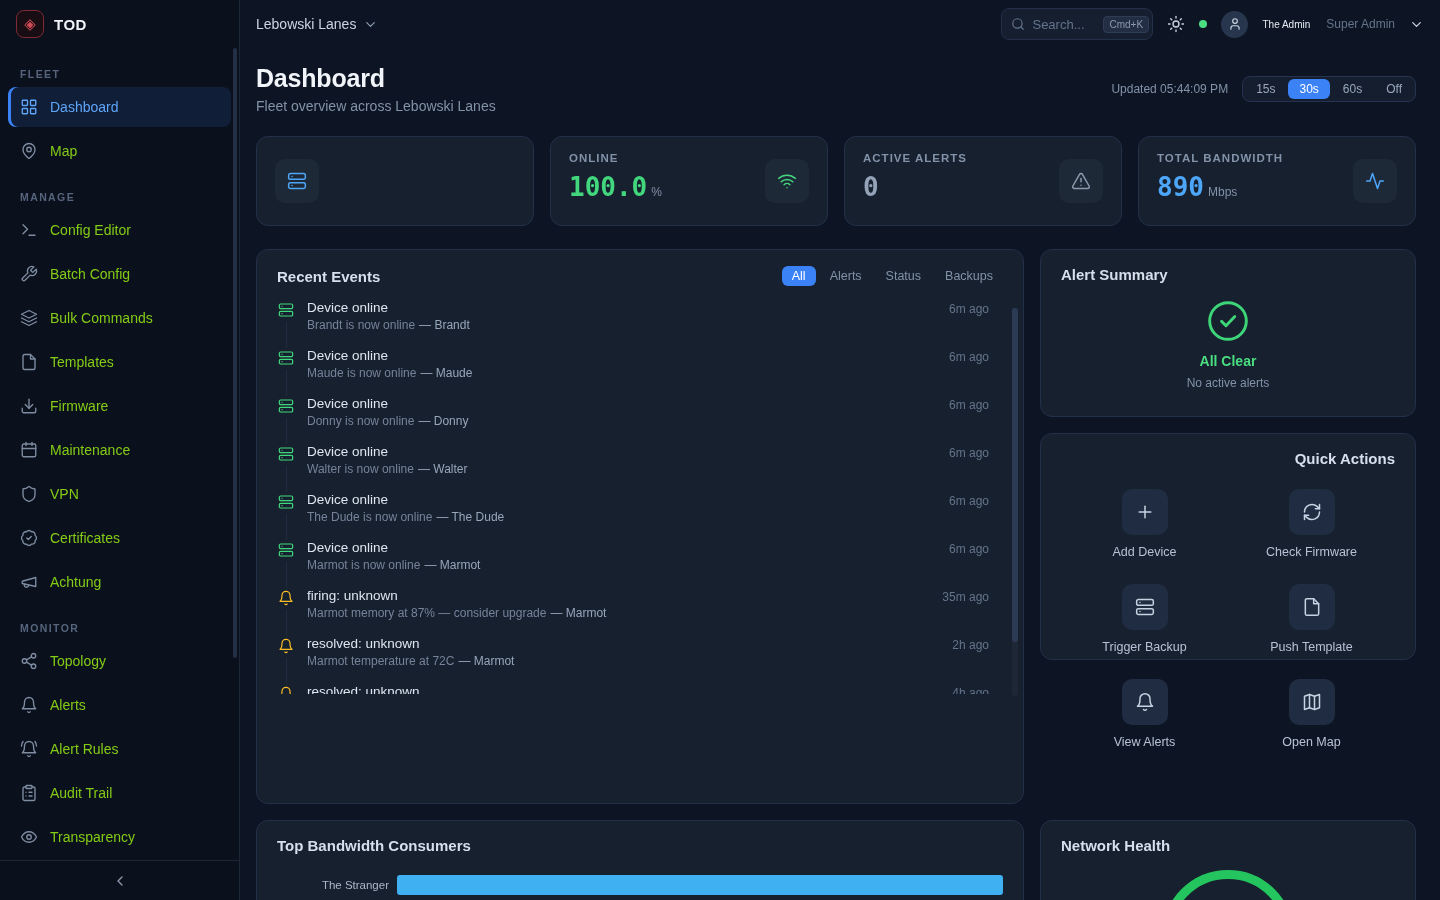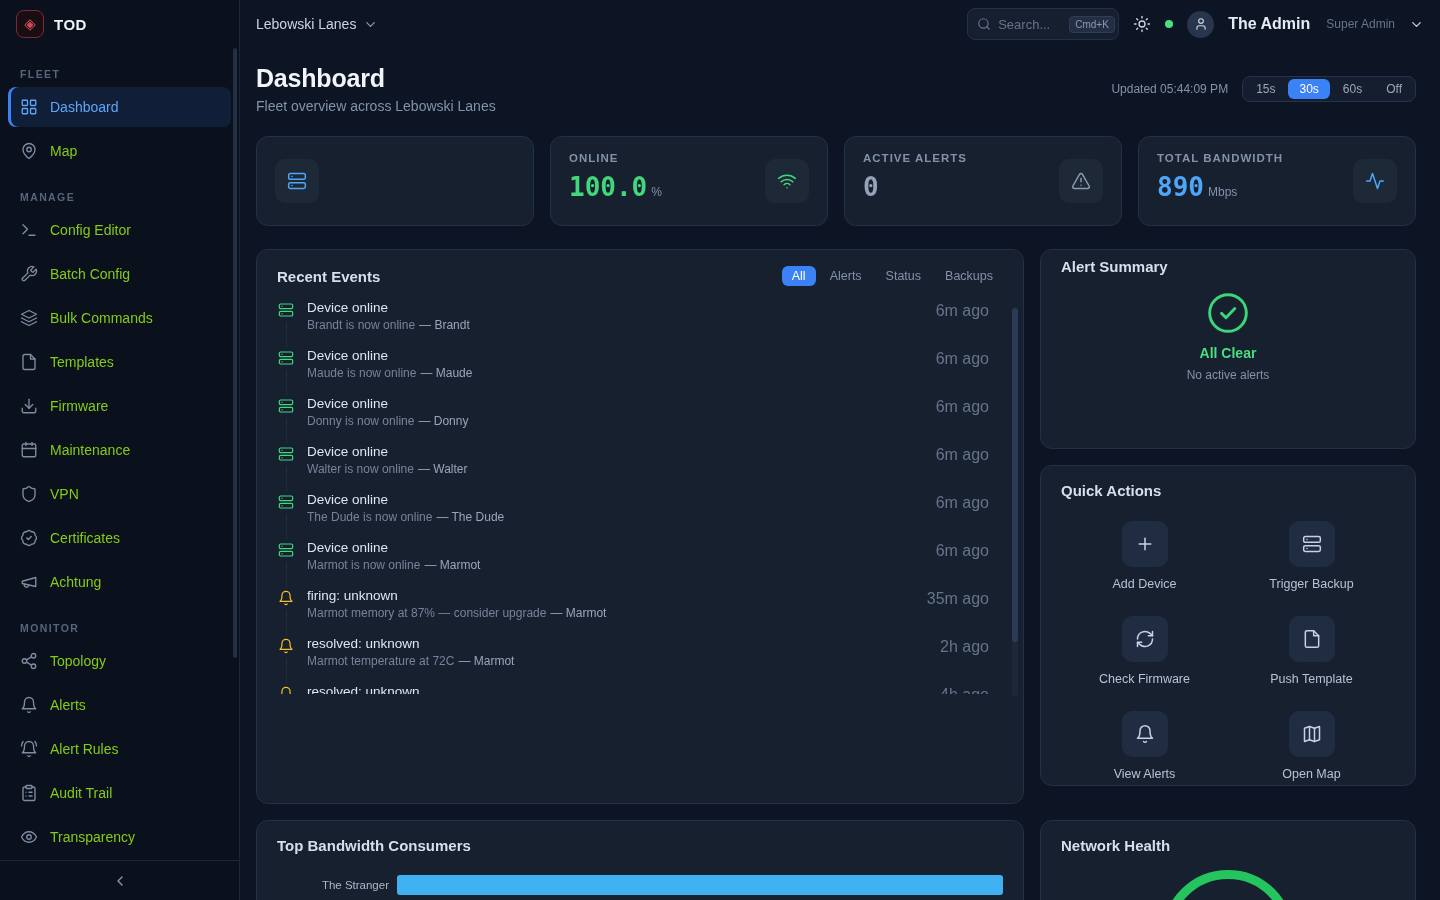--- a/index.html
+++ b/index.html
@@ -42,21 +42,21 @@
                 display:flex; align-items:center; gap:7px; padding:0 9px; color:#64748b; }
   .search-box input { background:transparent; border:0; outline:0; color:#9aa8bd; width:64px;
                       font-size:13px; font-family:inherit; }
   .search-box input::placeholder { color:#64748b; }
   .search-box kbd { margin-left:auto; background:#232e44; border:1px solid #2e3c55; border-radius:4px;
                     font-size:10px; padding:2px 5px; color:#8b99ad; font-family:inherit; }
   .icon-btn { color:#cbd5e1; cursor:pointer; display:flex; }
   .status-dot { width:8px; height:8px; border-radius:50%; background:#4ade80; }
   .avatar { width:27px; height:27px; border-radius:50%; background:#27354d; color:#cbd5e1;
             display:flex; align-items:center; justify-content:center; cursor:pointer; }
-  .user-name { color:#e6ebf3; font-weight:700; font-size:16px; }
+  .user-name { color:#e6ebf3; font-weight:400; font-size:10px; }
   .user-role { color:#64748b; font-size:12px; margin-left:2px; }
 
   .content { flex:1; padding:16px 24px 0 16px; overflow:hidden; }
   .page-header { display:flex; align-items:center; justify-content:space-between; }
   .page-title { font-size:25px; font-weight:700; color:#f1f5f9; letter-spacing:-.2px; }
   .page-sub { font-size:14px; color:#8292a8; margin-top:5px; }
   .header-right { display:flex; align-items:center; gap:14px; }
   .updated { font-size:12px; color:#8292a8; }
   .segmented { display:flex; background:#141e2e; border:1px solid #253350; border-radius:8px;
                padding:2px; gap:2px; }
@@ -85,32 +85,32 @@
   .filter { font-size:12.5px; color:#8292a8; padding:3px 10px; border-radius:6px; cursor:pointer; }
   .filter.active { background:#3b82f6; color:#fff; }
   .events-list { margin-top:14px; height:394px; overflow:hidden; padding-right:14px; }
   .event-row { display:flex; gap:12px; height:48px; }
   .event-iconcol { width:18px; display:flex; flex-direction:column; align-items:center; padding-top:2px; }
   .event-line { width:1px; flex:1; background:#1f2b40; margin-top:4px; }
   .event-body { flex:1; min-width:0; }
   .event-title { font-size:13.5px; font-weight:500; color:#dde5ef; }
   .event-sub { font-size:12px; color:#76839a; margin-top:3px; white-space:nowrap; overflow:hidden; }
   .event-device { color:#97a6ba; margin-left:4px; }
-  .event-time { font-size:16px; color:#64748b; white-space:nowrap; padding-top:2px; }
+  .event-time { font-size:12px; color:#64748b; white-space:nowrap; padding-top:2px; }
   .events-sb { position:absolute; right:5px; top:58px; width:6px; height:388px;
                background:rgba(255,255,255,.03); border-radius:3px; }
   .events-sb-thumb { position:absolute; top:0; left:0; width:6px; height:86%; background:#2c3b55; border-radius:3px; }
 
   .right-col { display:flex; flex-direction:column; gap:16px; }
-  .alert-card { height:200px; padding:8px 20px; }
+  .alert-card { height:168px; padding:16px 20px; }
   .alert-center { display:flex; flex-direction:column; align-items:center; margin-top:16px; }
   .alert-status { font-size:14px; font-weight:600; color:#4ade80; margin-top:10px; }
   .alert-msg { font-size:12px; color:#8292a8; margin-top:7px; }
 
-  .qa-card { height:321px; padding:16px 20px; }
+  .qa-card { height:227px; padding:16px 20px;text-align:right; }
   .qa-grid { display:grid; grid-template-columns:1fr 1fr; row-gap:25px; margin-top:22px; }
   .qa-item { display:flex; flex-direction:column; align-items:center; cursor:pointer; }
   .qa-tile { width:46px; height:46px; border-radius:10px; background:#202c42; color:#c6d2e2;
              display:flex; align-items:center; justify-content:center; }
   .qa-label { margin-top:10px; font-size:12.5px; color:#b6c2d4; }
 
   .bw-card { height:250px; padding:16px 20px; overflow:hidden; }
   .bw-rows { margin-top:16px; }
   .bw-row { display:flex; align-items:center; gap:8px; height:30px; }
   .bw-label { width:112px; text-align:right; font-size:11.5px; color:#aab6c8; white-space:nowrap; }
@@ -644,38 +644,38 @@
                     <svg width="20" height="20" viewBox="0 0 24 24" fill="none" stroke="currentColor" stroke-width="1.8" stroke-linecap="round" stroke-linejoin="round">
                       <line x1="12" y1="5" x2="12" y2="19"></line>
                       <line x1="5" y1="12" x2="19" y2="12"></line>
                     </svg>
                   </span>
                 <span class="qa-label">Add Device</span>
               </div>
               <div class="qa-item">
                 <span class="qa-tile">
                     <svg width="20" height="20" viewBox="0 0 24 24" fill="none" stroke="currentColor" stroke-width="1.8" stroke-linecap="round" stroke-linejoin="round">
+                      <path d="M3 12a9 9 0 0 1 15-6.7L21 8"></path>
+                      <path d="M21 3v5h-5"></path>
+                      <path d="M21 12a9 9 0 0 1-15 6.7L3 16"></path>
+                      <path d="M3 21v-5h5"></path>
+                    </svg>
+                  </span>
+                <span class="qa-label">Check Firmware</span>
+              </div>
+              <div class="qa-item">
+                <span class="qa-tile">
+                    <svg width="20" height="20" viewBox="0 0 24 24" fill="none" stroke="currentColor" stroke-width="1.8" stroke-linecap="round" stroke-linejoin="round">
                       <rect x="2" y="3" width="20" height="7" rx="2"></rect>
                       <rect x="2" y="14" width="20" height="7" rx="2"></rect>
                       <line x1="6" y1="6.5" x2="6.01" y2="6.5"></line>
                       <line x1="6" y1="17.5" x2="6.01" y2="17.5"></line>
                     </svg>
                   </span>
                 <span class="qa-label">Trigger Backup</span>
-              </div>
-              <div class="qa-item">
-                <span class="qa-tile">
-                    <svg width="20" height="20" viewBox="0 0 24 24" fill="none" stroke="currentColor" stroke-width="1.8" stroke-linecap="round" stroke-linejoin="round">
-                      <path d="M3 12a9 9 0 0 1 15-6.7L21 8"></path>
-                      <path d="M21 3v5h-5"></path>
-                      <path d="M21 12a9 9 0 0 1-15 6.7L3 16"></path>
-                      <path d="M3 21v-5h5"></path>
-                    </svg>
-                  </span>
-                <span class="qa-label">Check Firmware</span>
               </div>
               <div class="qa-item">
                 <span class="qa-tile">
                     <svg width="20" height="20" viewBox="0 0 24 24" fill="none" stroke="currentColor" stroke-width="1.8" stroke-linecap="round" stroke-linejoin="round">
                       <path d="M14 2H6a2 2 0 0 0-2 2v16a2 2 0 0 0 2 2h12a2 2 0 0 0 2-2V8z"></path>
                       <polyline points="14 2 14 8 20 8"></polyline>
                     </svg>
                   </span>
                 <span class="qa-label">Push Template</span>
               </div>

